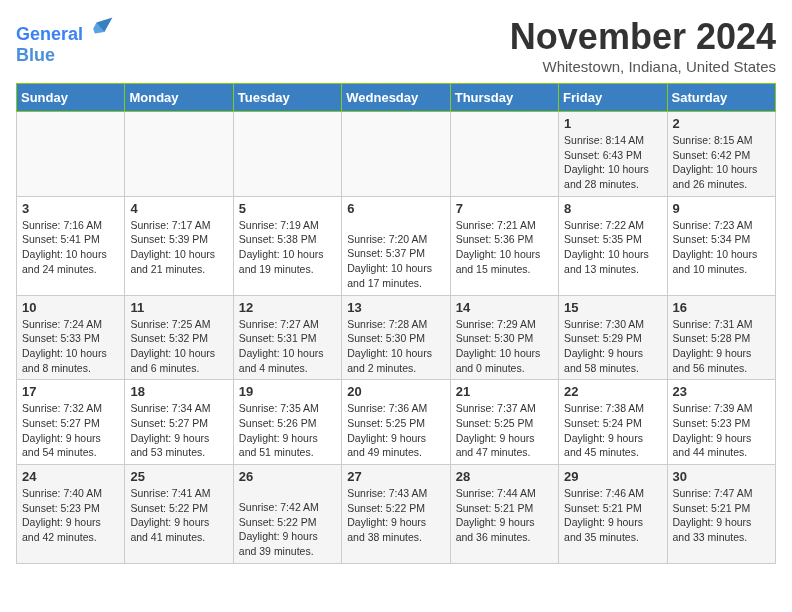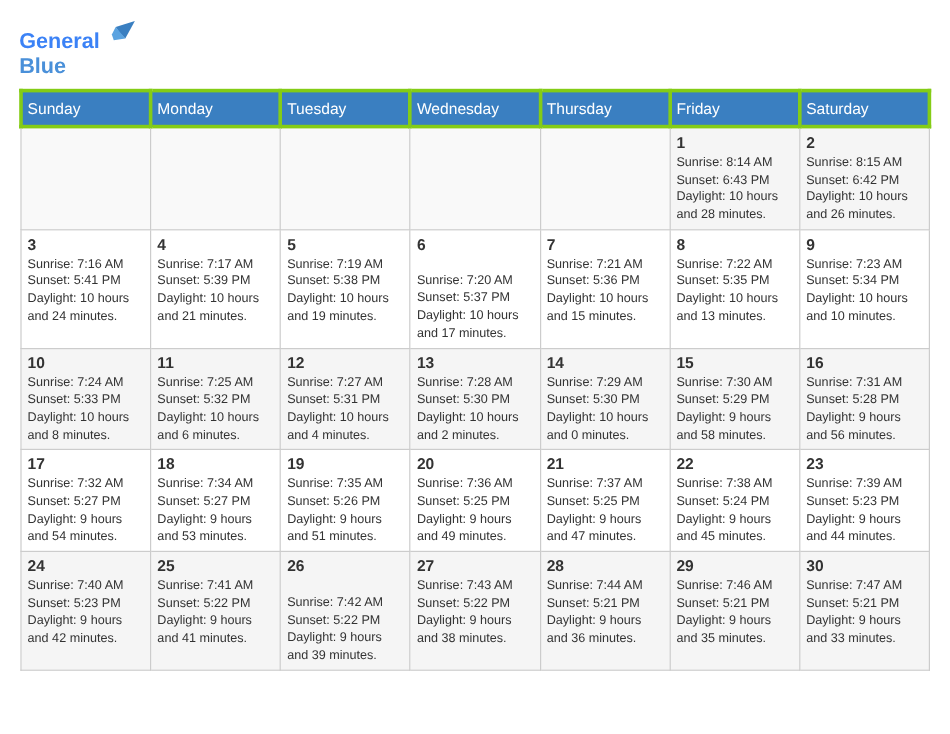--- a/index.html
+++ b/index.html
@@ -49,23 +49,23 @@
     }
     table {
       width: 100%;
       border-collapse: collapse;
       table-layout: fixed;
     }
     thead tr th {
       background-color: #3a7fc1;
       color: #fff;
       font-size: 13px;
-      font-weight: normal;
+      font-weight: bold;
       padding: 6px 4px;
-      border: 3px solid #84cc16;
+      border: 1px solid #84cc16;
       text-align: left;
     }
     tbody tr td {
       border: 1px solid #ccc;
       vertical-align: top;
       padding: 4px 5px;
       min-height: 80px;
       height: 80px;
       background: #fff;
       font-size: 11px;
@@ -100,20 +100,24 @@
     <span>
       <span class="logo-text-general">General</span>
       <svg class="logo-icon" viewBox="0 0 30 30" xmlns="http://www.w3.org/2000/svg">
         <polygon points="8,8 28,2 18,20 12,14" fill="#3a7fc1"></polygon>
         <polygon points="8,8 18,20 6,22 4,16" fill="#5ba3e0"></polygon>
       </svg>
       <br>
       <span class="logo-text-blue">Blue</span>
     </span>
   </div>
+  <div class="title-area">
+    <div class="month-title">November 2024</div>
+    <div class="location">Whitestown, Indiana, United States</div>
+  </div>
 </div>
 
 <table>
   <thead>
     <tr id="header-row">
     <th>Sunday</th>
         <th>Monday</th>
         <th>Tuesday</th>
         <th>Wednesday</th>
         <th>Thursday</th>

